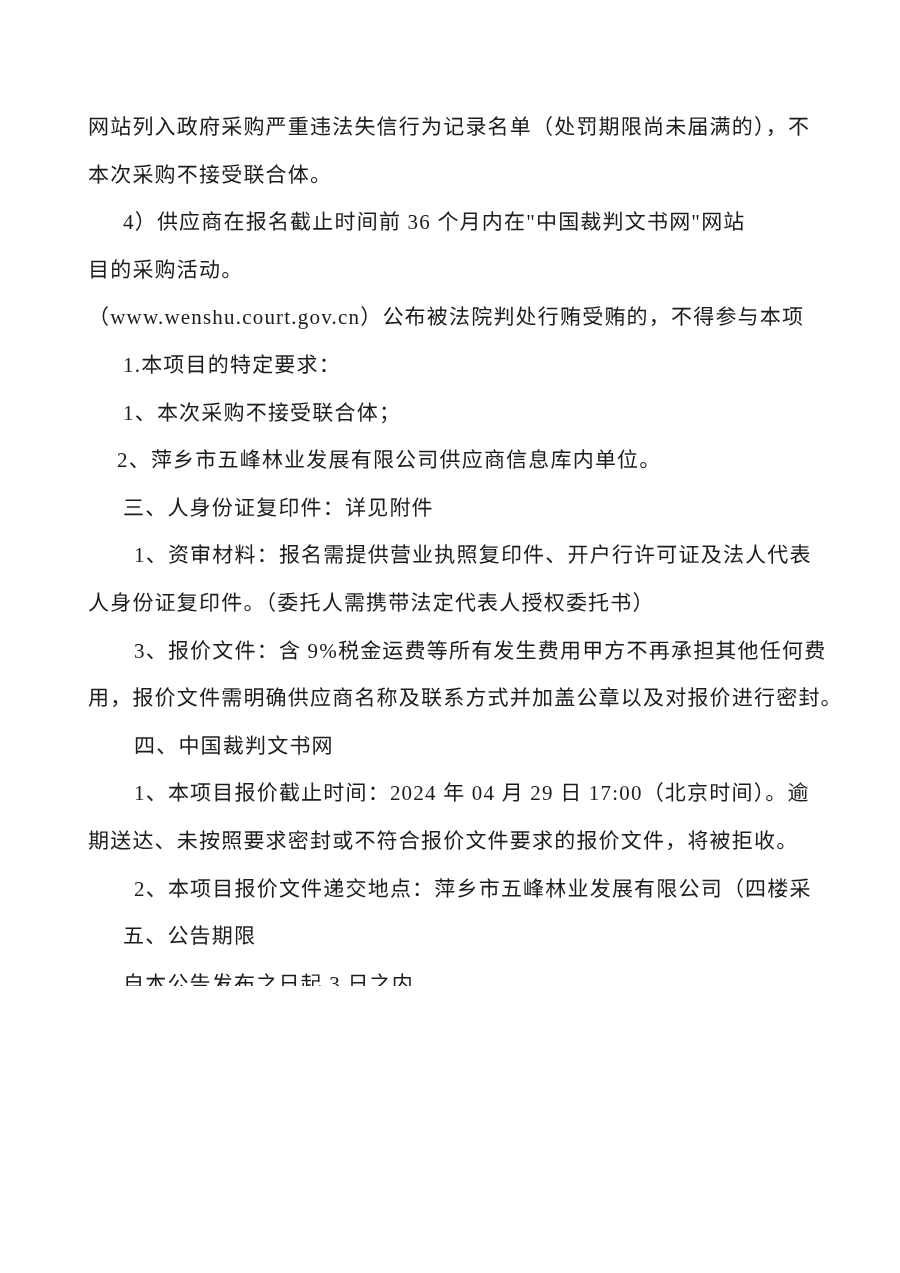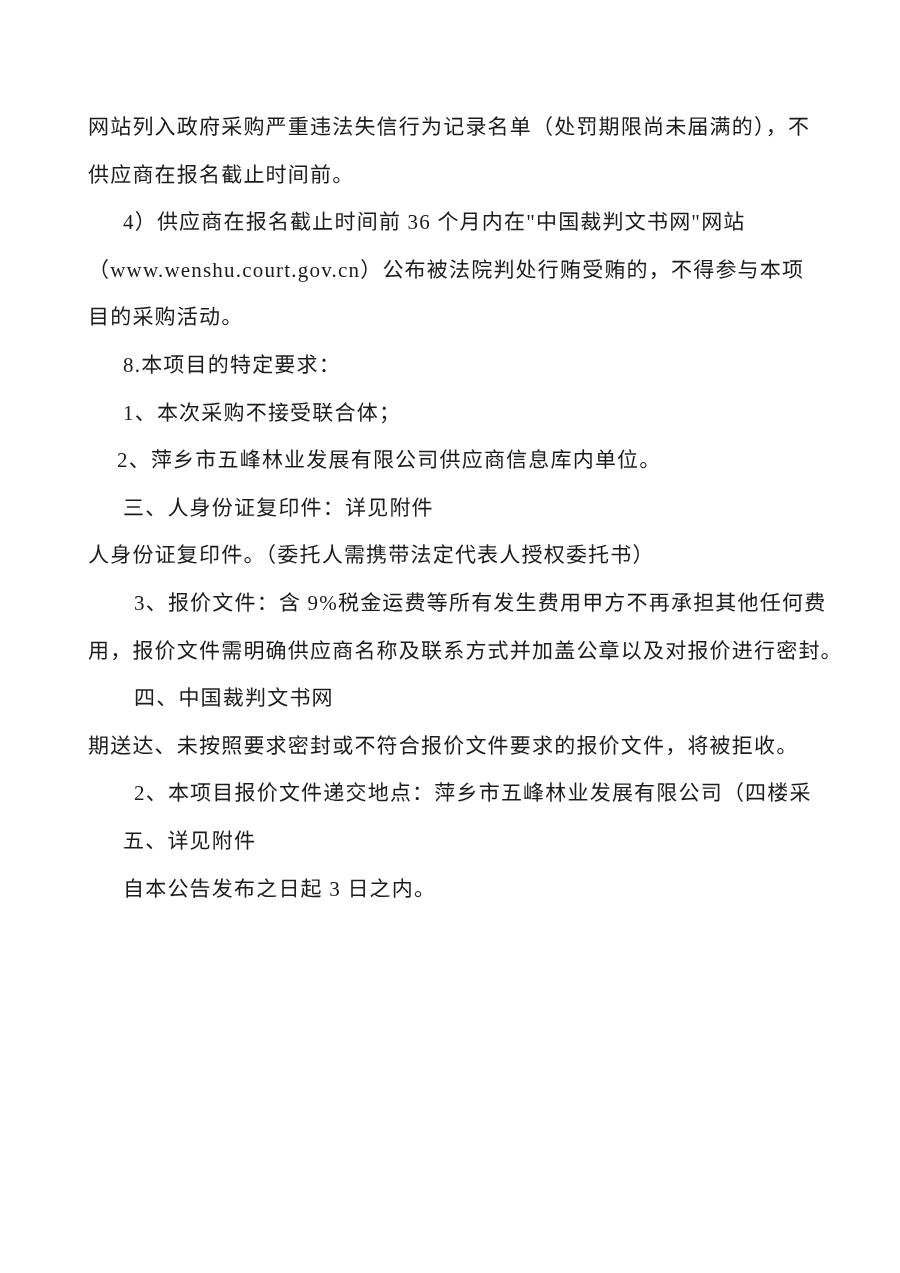--- a/index.html
+++ b/index.html
@@ -34,30 +34,32 @@
   .ind { padding-left: 35px; }
   .ind-sm { padding-left: 29px; }
   .ind-lg { padding-left: 46px; }
 </style>
 </head>
 <body>
 
 <div class="page">
   <div class="doc">
     <div class="doc-line">网站列入政府采购严重违法失信行为记录名单（处罚期限尚未届满的），不</div>
-    <div class="doc-line">供应商在报名截止时间前。</div>
+    <div class="doc-line">本次采购不接受联合体。</div>
     <div class="doc-line ind">4）供应商在报名截止时间前 36 个月内在"中国裁判文书网"网站</div>
+    <div class="doc-line">目的采购活动。</div>
     <div class="doc-line">（www.wenshu.court.gov.cn）公布被法院判处行贿受贿的，不得参与本项</div>
-    <div class="doc-line">目的采购活动。</div>
-    <div class="doc-line ind">8.本项目的特定要求：</div>
+    <div class="doc-line ind">1.本项目的特定要求：</div>
     <div class="doc-line ind">1、本次采购不接受联合体；</div>
     <div class="doc-line ind-sm">2、萍乡市五峰林业发展有限公司供应商信息库内单位。</div>
     <div class="doc-line ind">三、人身份证复印件：详见附件</div>
+    <div class="doc-line ind-lg">1、资审材料：报名需提供营业执照复印件、开户行许可证及法人代表</div>
     <div class="doc-line">人身份证复印件。（委托人需携带法定代表人授权委托书）</div>
     <div class="doc-line ind-lg">3、报价文件：含 9%税金运费等所有发生费用甲方不再承担其他任何费</div>
     <div class="doc-line">用，报价文件需明确供应商名称及联系方式并加盖公章以及对报价进行密封。</div>
     <div class="doc-line ind-lg">四、中国裁判文书网</div>
+    <div class="doc-line ind-lg">1、本项目报价截止时间：2024 年 04 月 29 日 17:00（北京时间）。逾</div>
     <div class="doc-line">期送达、未按照要求密封或不符合报价文件要求的报价文件，将被拒收。</div>
     <div class="doc-line ind-lg">2、本项目报价文件递交地点：萍乡市五峰林业发展有限公司（四楼采</div>
-    <div class="doc-line ind">五、详见附件</div>
+    <div class="doc-line ind">五、公告期限</div>
     <div class="doc-line ind">自本公告发布之日起 3 日之内。</div>
   </div>
 </div>
 
 </body></html>

